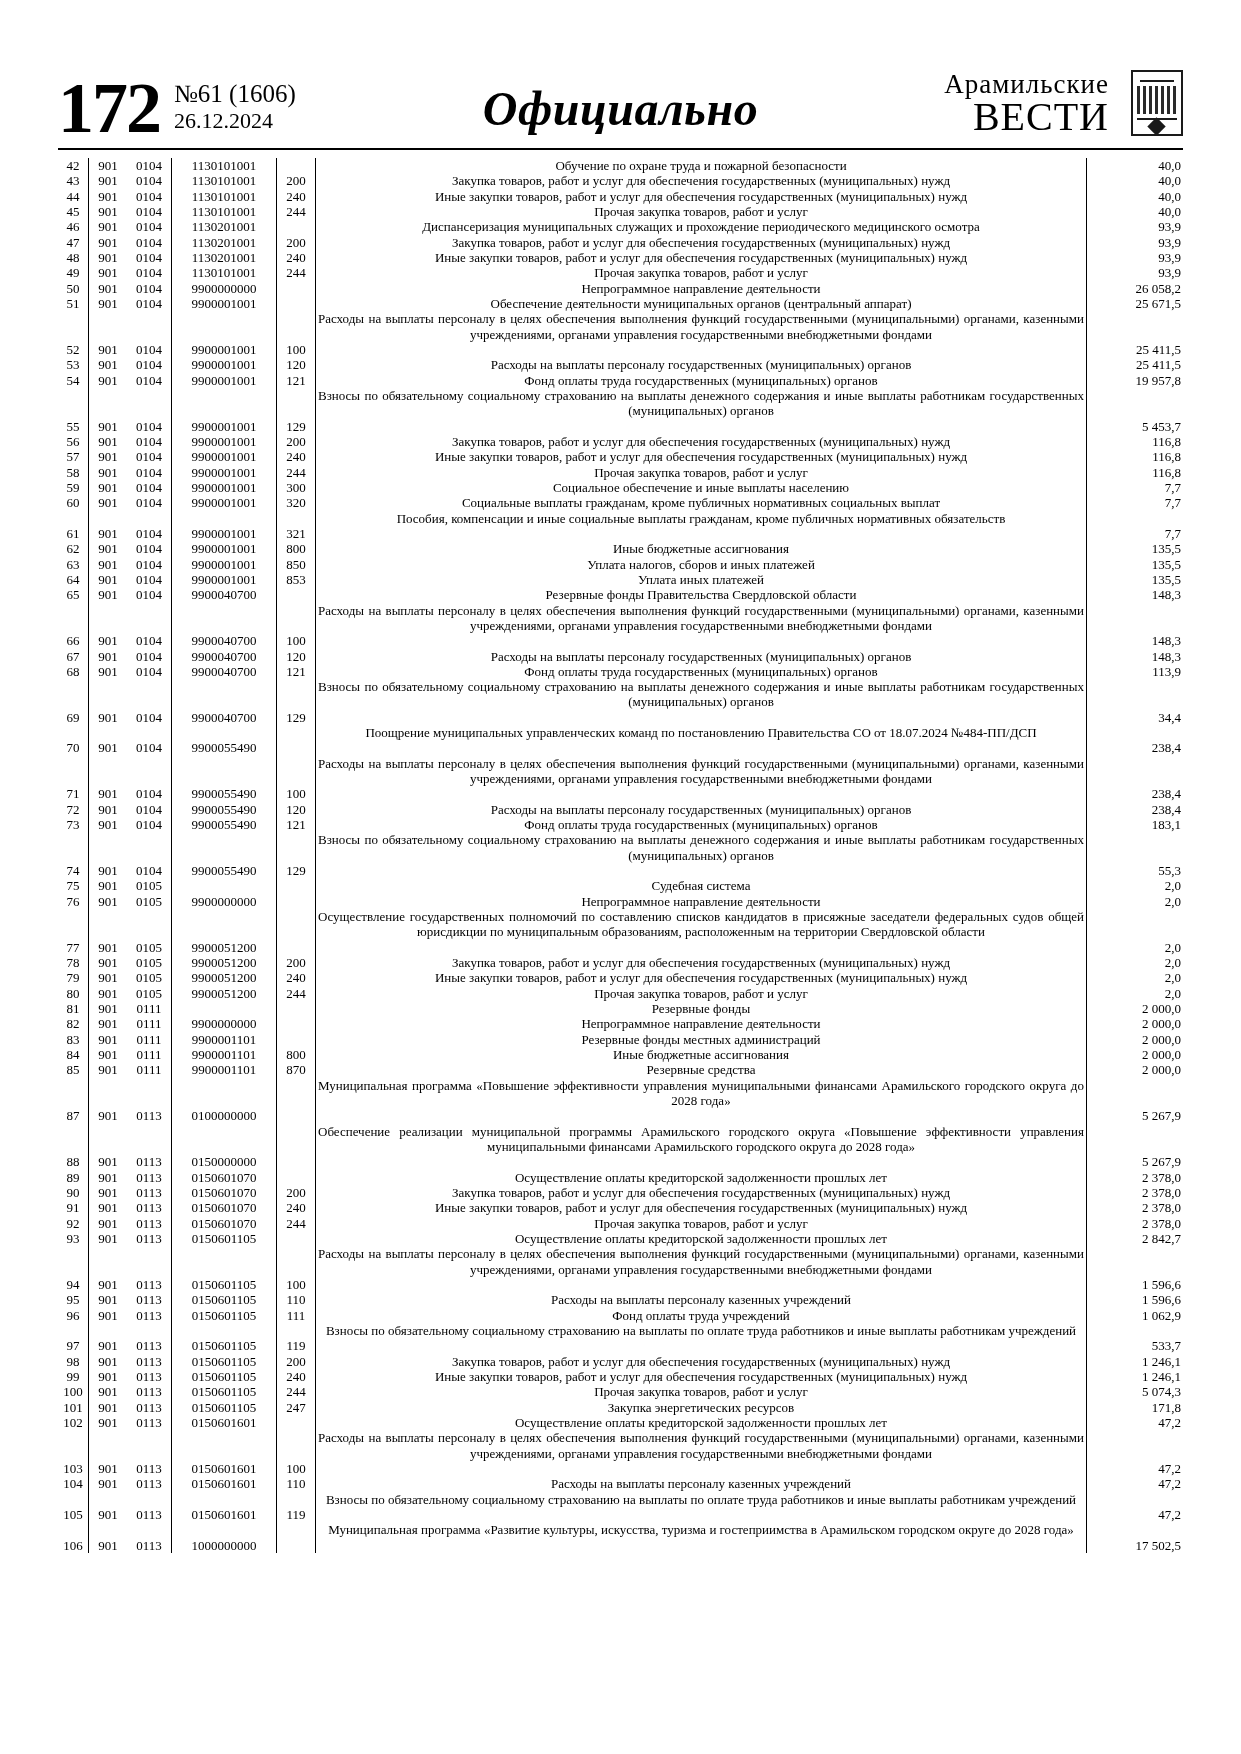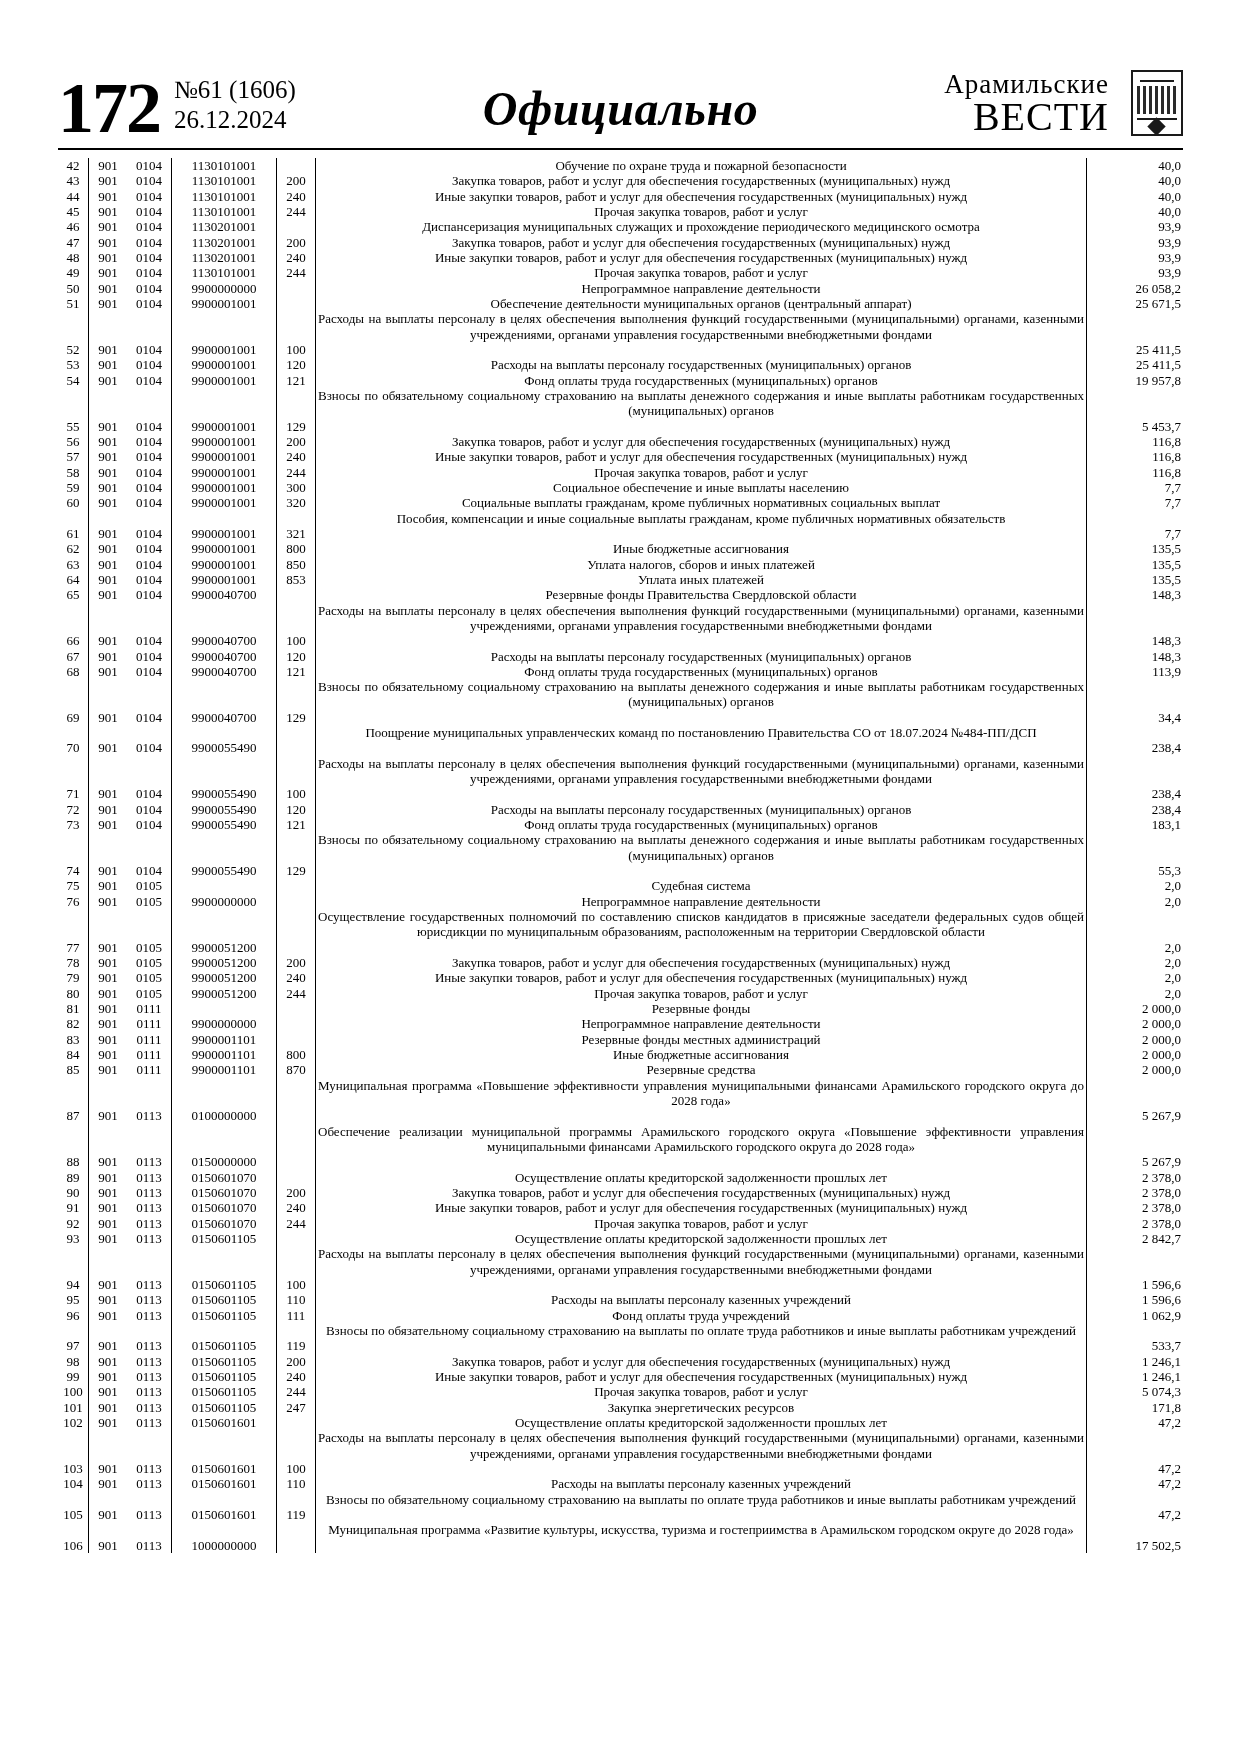--- a/index.html
+++ b/index.html
@@ -41,21 +41,21 @@
     margin-left: 14px;
     padding-bottom: 4px;
     line-height: 1.18;
   }
   .issue-no {
     font-size: 25px;
     font-weight: normal;
     margin-top: 48px;
   }
   .issue-date {
-    font-size: 25px;
+    font-size: 22px;
   }
   .official-title {
     position: absolute;
     left: 0;
     right: 0;
     bottom: 2px;
     text-align: center;
     font-style: italic;
     font-weight: bold;
     font-size: 48px;

